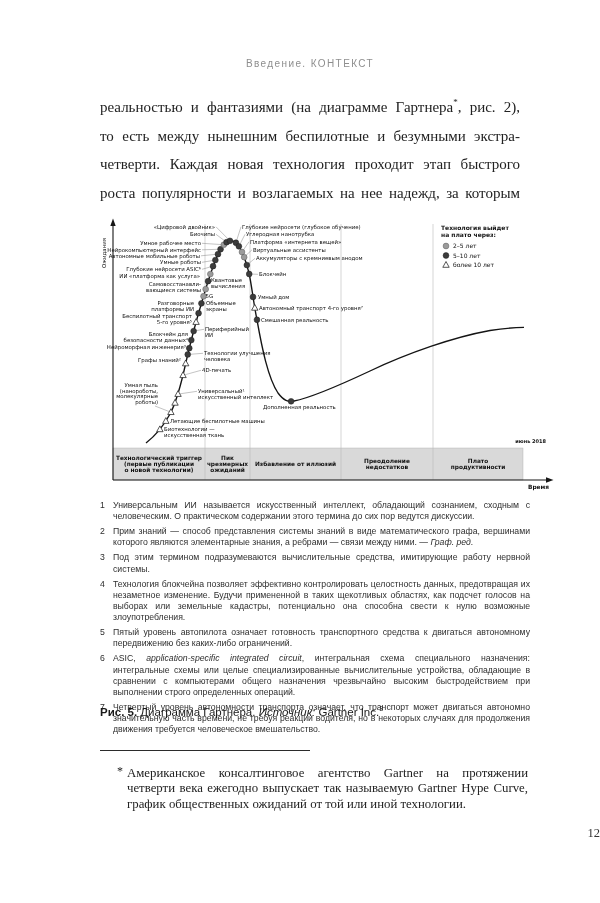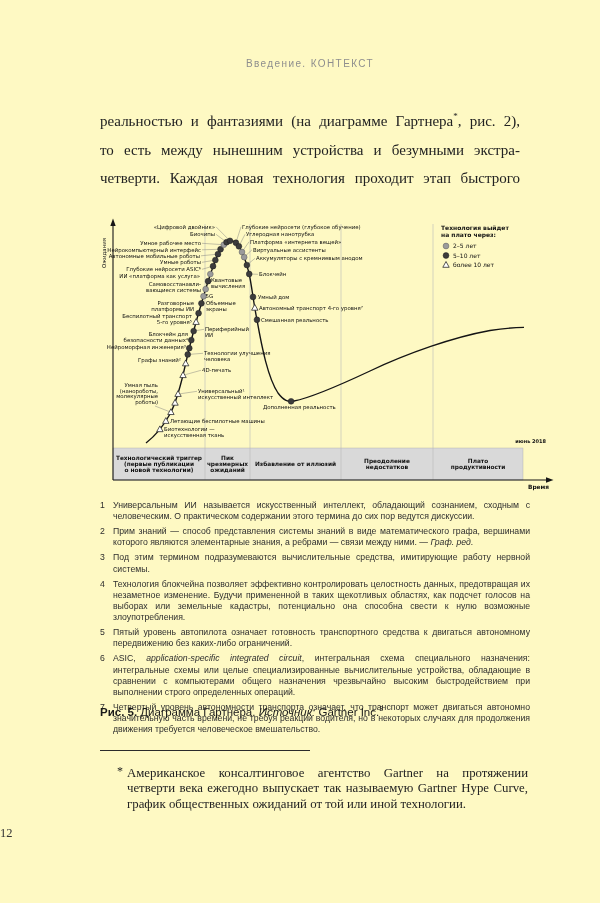--- a/index.html
+++ b/index.html
@@ -1,51 +1,52 @@
 <!DOCTYPE html>
 <html><head>
 <meta charset="utf-8">
 <style>
   html,body{margin:0;padding:0;background:#e8e8e8;}
-  .page{position:relative;width:600px;height:903px;margin:0 auto;background:#fef9c3;overflow:hidden;
+  .page{position:relative;width:600px;height:903px;margin:0 auto;background:#ffffff;overflow:hidden;
         font-family:"Liberation Serif",serif;color:#1e1e1e;}
   .running-header{position:absolute;top:58px;left:100px;width:420px;text-align:center;
         font-family:"Liberation Sans",sans-serif;font-size:10px;letter-spacing:1.4px;color:#8e8e8e;}
-  .body-par{position:absolute;top:103px;left:100px;width:420px;font-size:15px;line-height:28.5px;color:#222;}
+  .body-par{position:absolute;top:89px;left:100px;width:420px;font-size:15px;line-height:28.5px;color:#222;}
   .bl{text-align:justify;text-align-last:justify;}
   .ast{font-size:9px;position:relative;top:-1px;}
   #hype-chart{position:absolute;left:98px;top:210px;}
   #hype-chart text{font-family:"DejaVu Sans",sans-serif;}
   .footnotes{position:absolute;top:500px;left:100px;width:430px;
         font-family:"Liberation Sans",sans-serif;font-size:8.7px;line-height:11.2px;color:#2e2e2e;}
   .fn{display:flex;margin-bottom:3.8px;}
   .fn-num{flex:0 0 13px;}
   .fn-body{flex:1;text-align:justify;}
   .it{font-style:italic;}
   .caption{position:absolute;top:705px;left:100px;width:430px;
         font-family:"Liberation Sans",sans-serif;font-size:11.5px;color:#1a1a1a;}
   .cap-b{font-weight:700;}
   .cap-i{font-style:italic;}
   .cap-sup{font-size:7px;vertical-align:super;}
   .fn-rule{position:absolute;top:750px;left:100px;width:210px;height:1px;background:#2b2b2b;}
   .aster-fn{position:absolute;top:766px;left:119px;width:401px;padding-left:8px;
         font-size:12.8px;line-height:15.4px;text-align:justify;color:#222;position:absolute;}
   .aster{position:absolute;left:-2px;top:-2px;font-size:12px;}
-  .pagenum{position:absolute;top:826px;left:0;width:600px;text-align:left;font-size:12.5px;color:#333;}
+  .pagenum{position:absolute;top:826px;left:0;width:600px;text-align:right;font-size:12.5px;color:#333;}
 </style>
 </head>
 <body>
 
 <div class="page">
   <div class="running-header">Введение. КОНТЕКСТ</div>
 
   <div class="body-par">
     <div class="bl"><span>реальностью и фантазиями (на диаграмме Гартнера</span><sup class="ast">*</sup><span>, рис. 2),</span></div>
-    <div class="bl">то есть между нынешним устройства и безумными экстра-</div>
+    <div class="bl">то есть между нынешним беспилотные и безумными экстра-</div>
     <div class="bl">четверти. Каждая новая технология проходит этап быстрого</div>
+    <div class="bl">роста популярности и возлагаемых на нее надежд, за которым</div>
   </div>
 
   <svg id="hype-chart" viewBox="0 0 460 290" width="460" height="290">
       <rect x="15" y="238" width="410" height="32" fill="#d9d9d9" stroke="#ababab" stroke-width="0.4"></rect>
       <line x1="107" y1="14" x2="107" y2="270" stroke="#b8b8b8" stroke-width="0.6"></line>
       <line x1="152" y1="14" x2="152" y2="270" stroke="#b8b8b8" stroke-width="0.6"></line>
       <line x1="243" y1="14" x2="243" y2="270" stroke="#b8b8b8" stroke-width="0.6"></line>
       <line x1="335" y1="14" x2="335" y2="270" stroke="#b8b8b8" stroke-width="0.6"></line>
       <text x="61" y="249.7" font-size="5.8" fill="#111" text-anchor="middle" font-weight="700"><tspan x="61" dy="0">Технологический триггер</tspan><tspan x="61" dy="6.3">(первые публикации</tspan><tspan x="61" dy="6.3">о новой технологии)</tspan></text>
       <text x="129.5" y="249.7" font-size="5.8" fill="#111" text-anchor="middle" font-weight="700"><tspan x="129.5" dy="0">Пик</tspan><tspan x="129.5" dy="6.3">чрезмерных</tspan><tspan x="129.5" dy="6.3">ожиданий</tspan></text>

